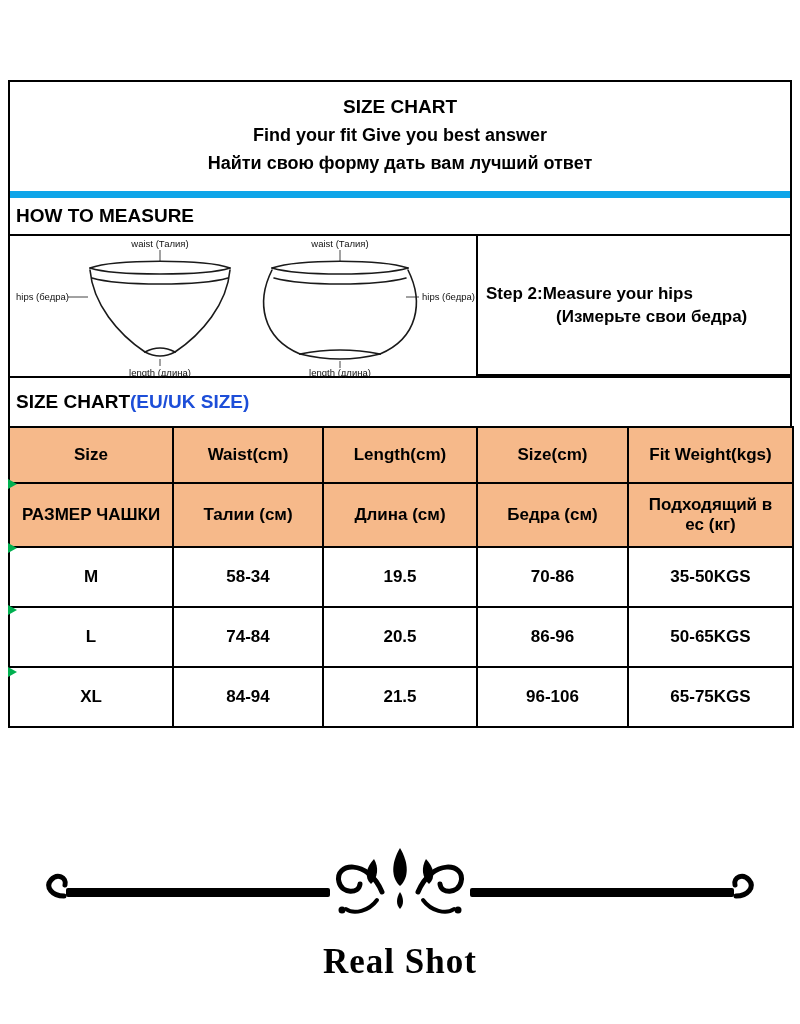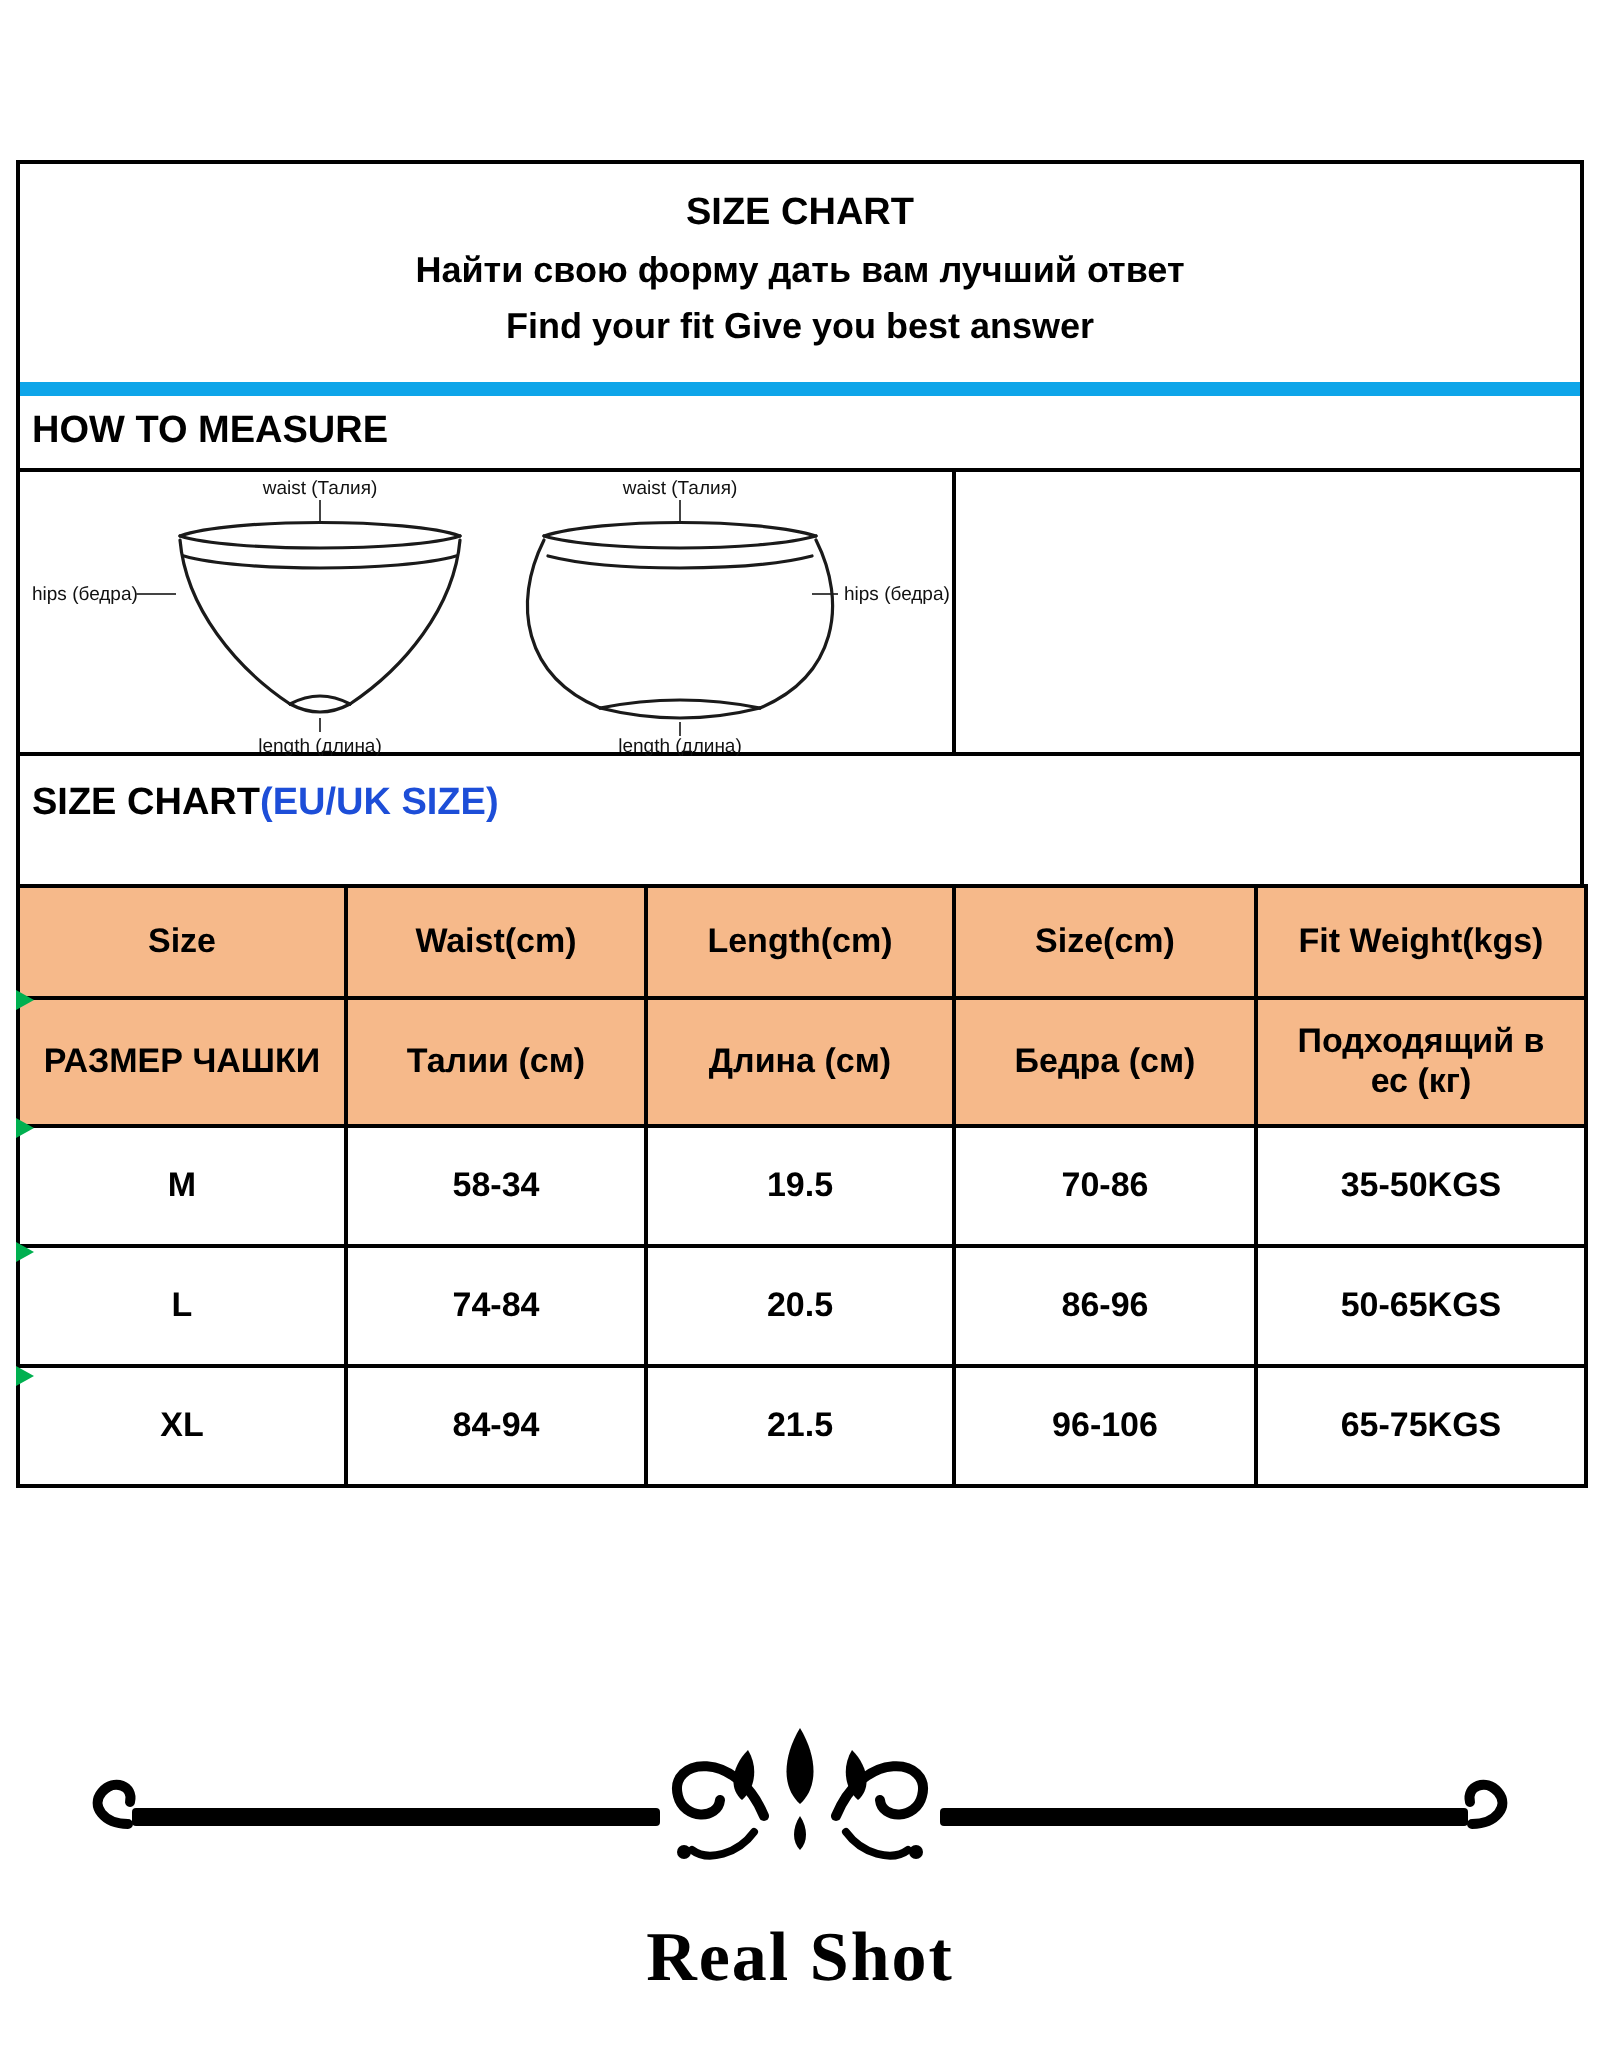--- a/index.html
+++ b/index.html
@@ -33,21 +33,21 @@
   .steps { width: 314px; border-left: 2px solid #000; display: flex; flex-direction: column; }
   .step { flex: 1; display: flex; flex-direction: column; justify-content: center; padding: 4px 8px; font-size: 17px; font-weight: bold; }
   .step:first-child { border-bottom: 2px solid #000; }
   .step .ru { padding-left: 70px; margin-top: 3px; }
 
   
   .chart-heading { border-top: 2px solid #000; font-size: 19px; font-weight: bold; padding: 13px 6px; }
   .chart-heading .red { color: #1d4ed8; }
 
   
-  .table-wrap { position: relative; margin: 16px -2px -2px -2px; }
+  .table-wrap { position: relative; margin: 0 -2px -2px -2px; }
   table { width: 100%; border-collapse: collapse; table-layout: fixed; }
   th, td {
     border: 2px solid #000; text-align: center; vertical-align: middle;
     font-size: 17px; font-weight: bold; padding: 2px;
   }
   thead th { background: #f6b98a; }
   tr.hdr-en th { height: 56px; }
   tr.hdr-ru th { height: 64px; }
   tbody td { height: 60px; background: #fff; }
   .pre { white-space: pre-line; }
@@ -68,22 +68,22 @@
 </style>
 </head>
 <body>
 
 <div class="page">
 
   <div class="main-box">
 
     <div class="hdr">
       <div class="title">SIZE CHART</div>
+      <div class="subtitle">Find your fit Give you best answer</div>
       <div class="subtitle">Найти свою форму дать вам лучший ответ</div>
-      <div class="subtitle">Find your fit Give you best answer</div>
     </div>
 
     <div class="htm">HOW TO MEASURE</div>
 
     <div class="measure">
       <div class="diagrams">
         <svg width="462" height="142" viewBox="0 0 462 142">
 
           <text x="150" y="11" text-anchor="middle">waist (Талия)</text>
           <line class="dline" x1="150" y1="14" x2="150" y2="26"></line>
@@ -115,20 +115,24 @@
             <path d="M264,42 C295,50 365,50 396,42"></path>
             <path d="M262,34 C246,66 252,102 290,118"></path>
             <path d="M398,34 C414,66 408,102 370,118"></path>
             <path d="M290,118 Q330,128 370,118"></path>
             <path d="M290,118 Q330,110 370,118"></path>
           </g>
         </svg>
       </div>
 
       <div class="steps">
+        <div class="step">
+          <div>Step 2:Measure your hips</div>
+          <div class="ru">(Измерьте свои бедра)</div>
+        </div>
       </div>
     </div>
 
     <div class="chart-heading">
       <span>SIZE CHART</span><span class="red">(EU/UK SIZE)</span>
     </div>
 
     <div class="table-wrap">
       <table>
         <colgroup>

